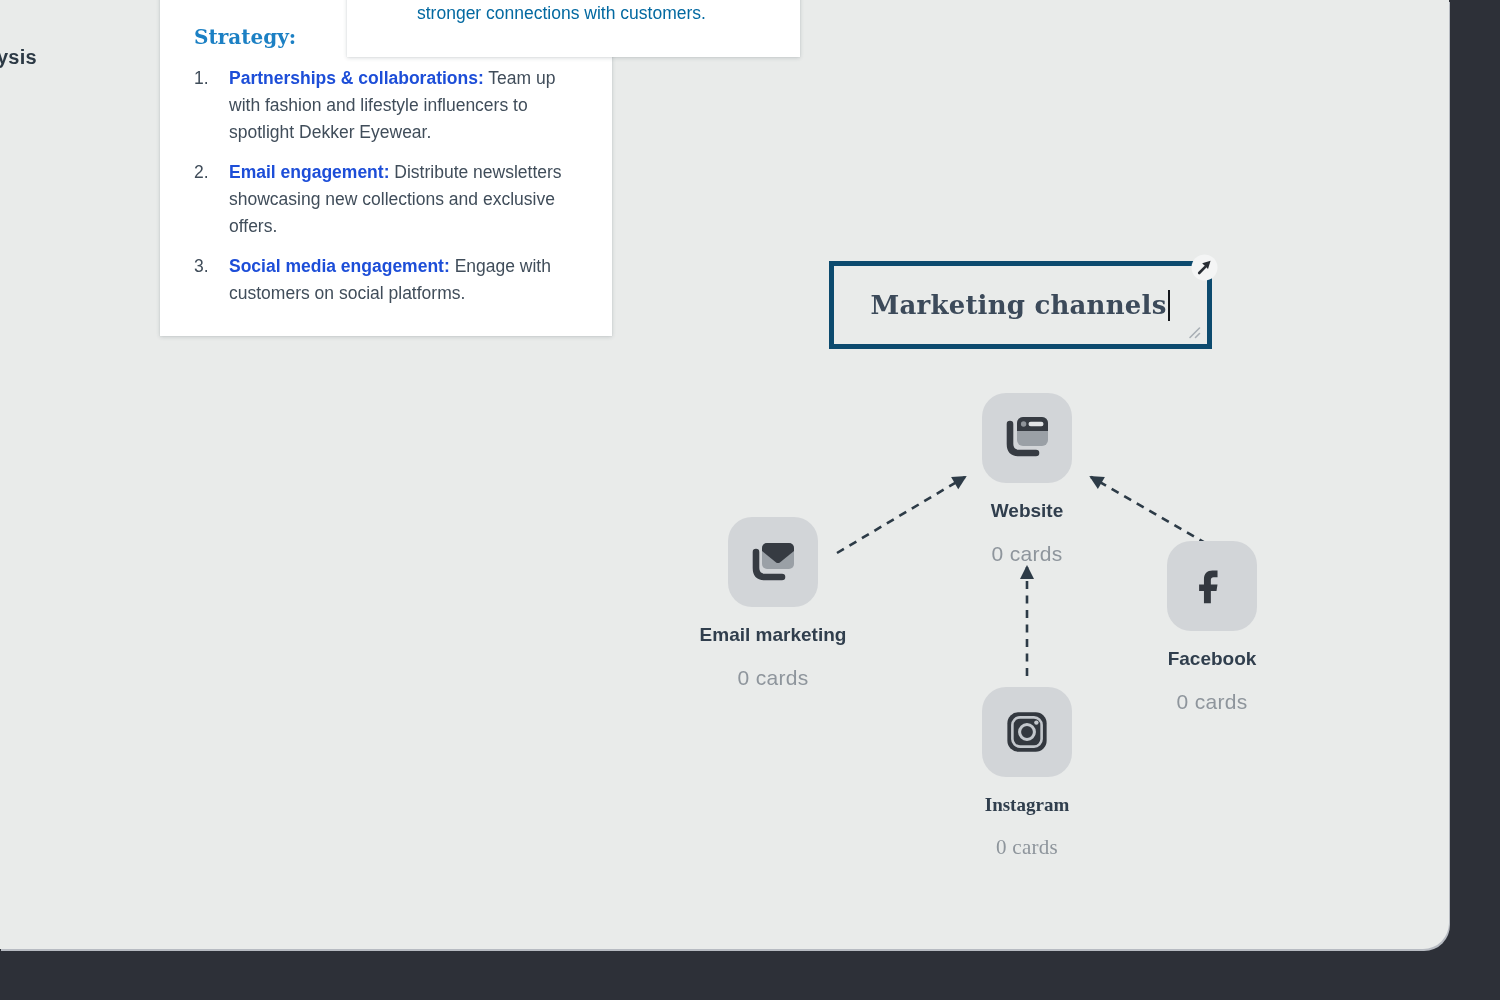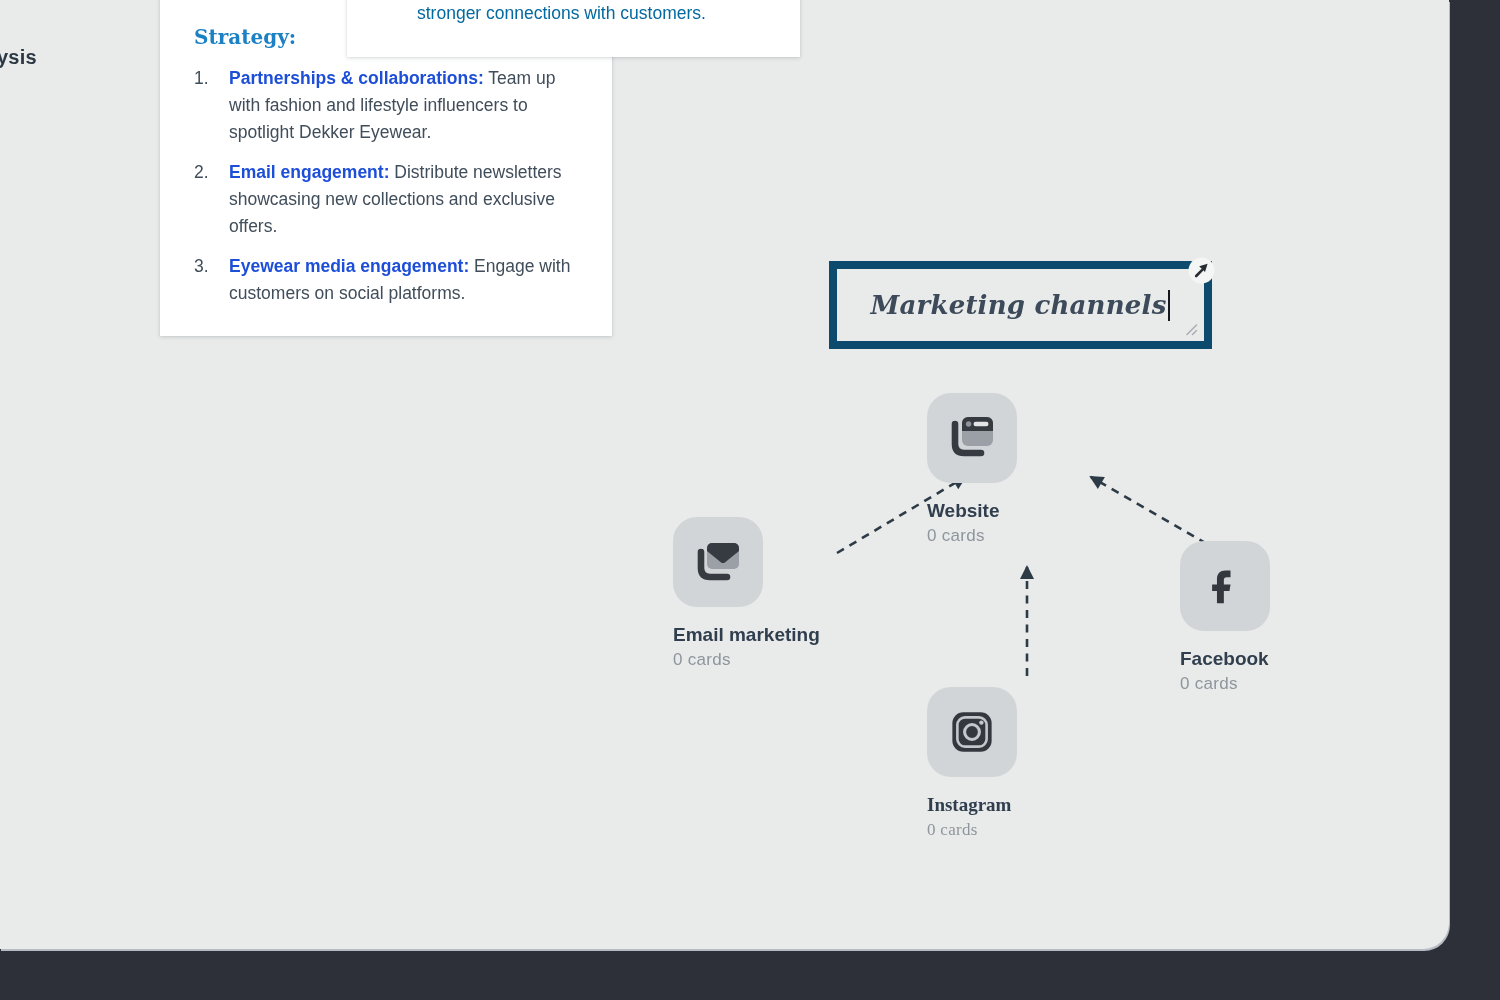--- a/index.html
+++ b/index.html
@@ -40,54 +40,54 @@
   .strategy-item{display:flex;margin:0 0 13px 0;
     font-size:17.5px;line-height:27px;color:#404d5a;}
   .item-num{width:35px;flex:0 0 35px;}
   .item-text{width:356px;}
   .item-text b{font-weight:bold;color:#1d4ed8;}
   
   .edges{position:absolute;left:0;top:0;pointer-events:none;}
   
   .title-box{
     position:absolute;left:829px;top:261px;width:383px;height:88px;
-    box-sizing:border-box;border:8px solid #0c4a6e;
-    display:flex;align-items:center;justify-content:center;font-style:italic;
+    box-sizing:border-box;border:5px solid #0c4a6e;
+    display:flex;align-items:center;justify-content:center;
   }
   .title-text{
     font-family:"DejaVu Serif","Liberation Serif",serif;
     font-weight:bold;font-size:26px;color:#3c4a5a;letter-spacing:.2px;
     white-space:nowrap;
   }
   .caret{
     display:inline-block;width:2px;height:31px;background:#15181d;
     margin-left:2px;vertical-align:-7px;
   }
   .corner-badge{
     position:absolute;right:-11px;top:-12px;width:27px;height:27px;
   }
   .resize-handle{position:absolute;right:5px;bottom:4px;}
   
   .node{
     position:absolute;width:200px;
-    display:flex;flex-direction:column;align-items:flex-start;
+    display:flex;flex-direction:column;align-items:center;
   }
   .node-tile{
     width:90px;height:90px;border-radius:24px;background:#d2d5d8;
     display:flex;align-items:center;justify-content:center;
   }
   .node-label{
     margin-top:17px;font-size:19px;font-weight:bold;color:#303e4d;line-height:21px;
   }
   .node-sublabel{
-    margin-top:6px;font-size:17px;color:#8e959c;line-height:17px;letter-spacing:.3px;
+    margin-top:24px;font-size:21px;color:#8e959c;line-height:17px;letter-spacing:.3px;
   }
   .node-website{left:927px;top:393px;}
   .node-email{left:673px;top:517px;}
-  .node-facebook{left:1180px;top:541px;}
+  .node-facebook{left:1112px;top:541px;}
   .node-instagram{left:927px;top:687px;font-family:Liberation Serif, serif;}
 </style>
 </head>
 <body>
 
 <div class="canvas">
 
   <div class="clipped-frag">ysis</div>
 
   <div class="card card-strategy">
@@ -96,21 +96,21 @@
       <li class="strategy-item">
         <span class="item-num">1.</span>
         <span class="item-text"><b>Partnerships &amp; collaborations:</b><span> Team up with fashion and lifestyle influencers to spotlight Dekker Eyewear.</span></span>
       </li>
       <li class="strategy-item">
         <span class="item-num">2.</span>
         <span class="item-text"><b>Email engagement:</b><span> Distribute newsletters showcasing new collections and exclusive offers.</span></span>
       </li>
       <li class="strategy-item">
         <span class="item-num">3.</span>
-        <span class="item-text"><b>Eyewear media engagement:</b><span> Engage with customers on social platforms.</span></span>
+        <span class="item-text"><b>Social media engagement:</b><span> Engage with customers on social platforms.</span></span>
       </li>
     </ol>
   </div>
 
   <div class="card card-note">
     <div class="note-line">stronger connections with customers.</div>
   </div>
 
   <svg class="edges" width="1449" height="949">
     <defs>

